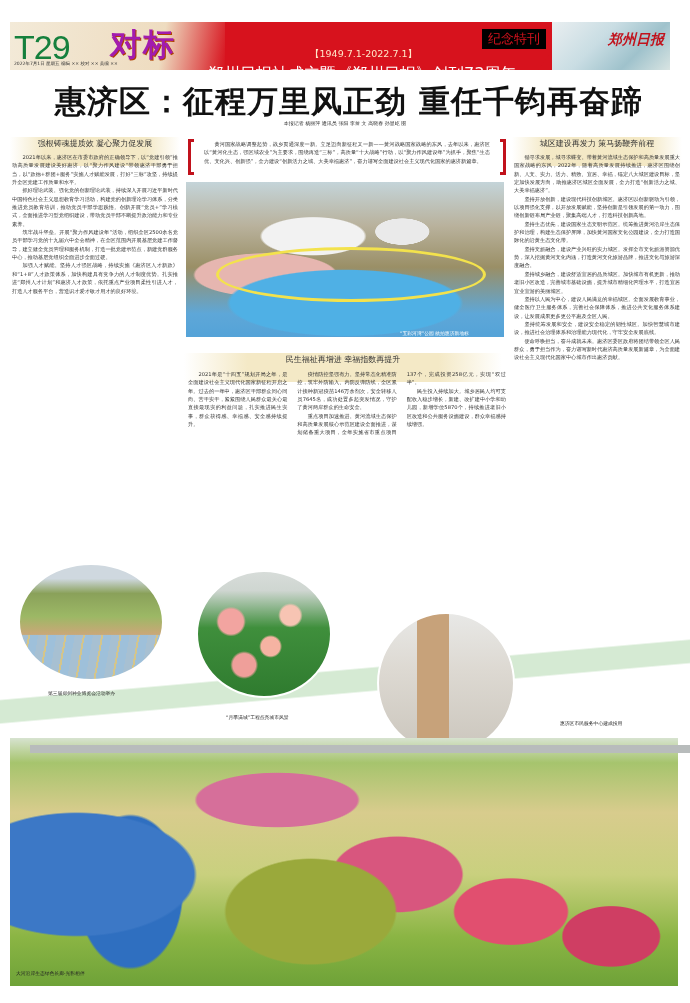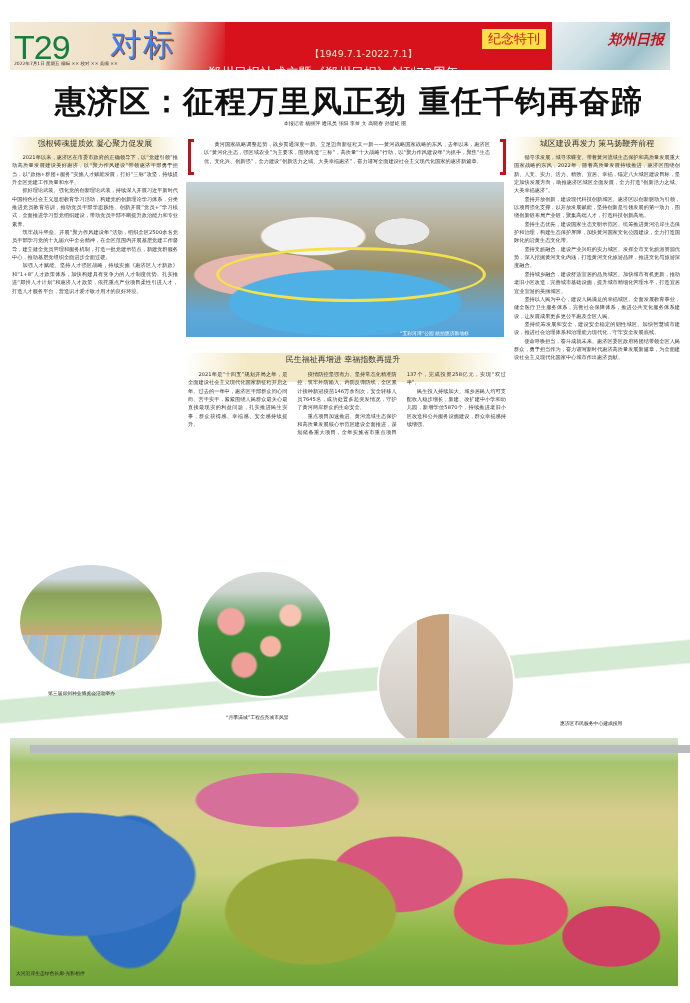--- a/index.html
+++ b/index.html
@@ -8,24 +8,24 @@
 
   
   .banner { position:absolute; left:10px; top:22px; width:660px; height:48px; background:#d7121d; overflow:hidden; }
   .banner .left-fade { position:absolute; left:0; top:0; width:215px; height:48px;
      background:linear-gradient(100deg,#f3ead8 0%, #eedcc0 70%, rgba(238,220,192,0) 100%); }
   .banner .right-pic { position:absolute; right:0; top:0; width:118px; height:48px;
      background:linear-gradient(135deg,#e9eef0 0%, #c9dde3 40%, #9fc2cc 70%, #d8e4e2 100%); }
   .banner .slash { position:absolute; left:545px; top:0; width:30px; height:48px; background:#d7121d; transform:skewX(-35deg); }
   .page-no { position:absolute; left:14px; top:28px; font-family:Liberation Sans, sans-serif; font-size:34px; color:#15803d; letter-spacing:-1px; font-weight:300; }
   .date-line { position:absolute; left:14px; top:61px; font-size:4.5px; color:#333; white-space:nowrap; }
-  .section-tag { position:absolute; left:110px; top:24px; font-family:"DejaVu Serif", serif; font-weight:normal; font-size:31px; color:#3b82f6; text-shadow:1px 1px 0 #b04000; letter-spacing:2px; }
-  .banner-title { position:absolute; left:208px; top:28px; font-size:13px; color:#fff; white-space:nowrap;margin-top:36px; }
+  .section-tag { position:absolute; left:110px; top:24px; font-family:"DejaVu Serif", serif; font-weight:bold; font-size:31px; color:#a21caf; text-shadow:1px 1px 0 #b04000; letter-spacing:2px; }
+  .banner-title { position:absolute; left:208px; top:28px; font-size:16px; color:#fff; white-space:nowrap;margin-top:36px; }
   .banner-dates { position:absolute; left:310px; top:48px; font-size:9.5px; color:#ffe7c8; white-space:nowrap; }
-  .special-tag { position:absolute; left:482px; top:29px; background:#fde047; color:#d7121d; font-size:13px; padding:1px 6px; }
+  .special-tag { position:absolute; left:482px; top:29px; background:#000000; color:#d7121d; font-size:13px; padding:1px 6px; }
   .logo { position:absolute; left:608px; top:31px; font-family:"DejaVu Serif", serif; font-style:italic; font-size:14px; color:#c1121c; font-weight:bold; }
 
   
   .headline { position:absolute; left:4px; top:81px; width:690px; text-align:center; font-size:31px; font-weight:bold; color:#111; letter-spacing:1px; white-space:nowrap; }
   .byline { position:absolute; left:0; top:120px; width:690px; text-align:center; font-size:5px; color:#333; }
 
   
   .col-head { position:absolute; height:29px; background:linear-gradient(90deg,#fff 0%, #f4e9c6 20%, #f4e9c6 80%, #fff 100%);
      font-size:8px; color:#333; text-align:center; line-height:13px; white-space:nowrap; }
   .text-block { position:absolute; font-size:5.2px; line-height:8.35px; color:#333; text-align:justify; overflow:hidden; }

